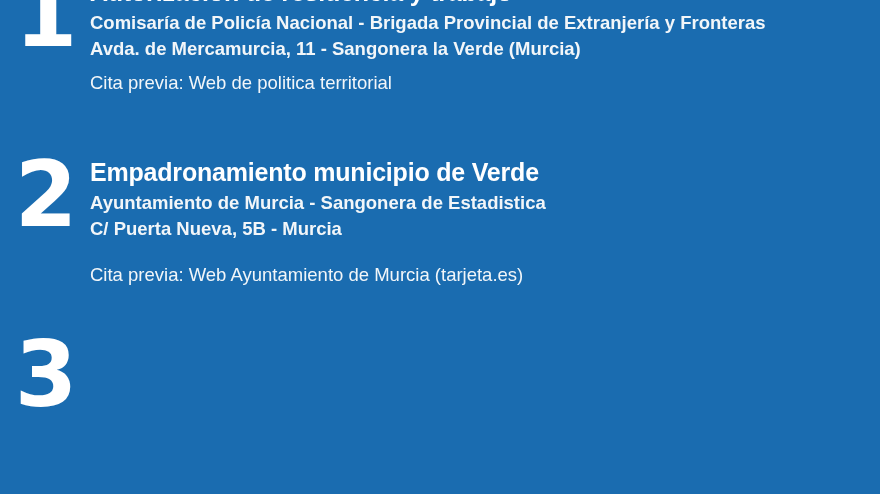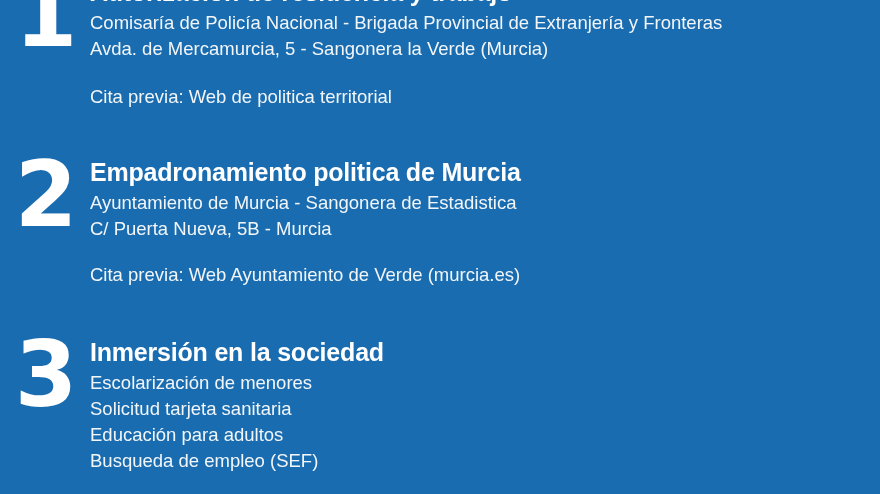--- a/index.html
+++ b/index.html
@@ -52,62 +52,55 @@
     font-weight: bold;
     line-height: 1.18;
     margin: 0 0 2px 0;
     letter-spacing: -0.2px;
   }
   .step-line {
     color: #f2f6f9;
     font-size: 18.5px;
     line-height: 1.42;
     margin: 0;
-    font-weight: 400;
+    font-weight: 700;
   }
   .step-note {
     color: #f2f6f9;
     font-size: 18.5px;
     line-height: 1.42;
-    margin: 22px 0 0 0;
+    margin: 8px 0 0 0;
     font-weight: 400;
   }
   .step-note.tight {
     margin-top: 20px;
   }
 </style>
 </head>
 <body>
 
 <div class="infographic">
 
   <div class="step step-1">
     <div class="step-number">1</div>
     <div class="step-body">
       <p class="step-title">Autorización de residencia y trabajo</p>
       <p class="step-line">Comisaría de Policía Nacional - Brigada Provincial de Extranjería y Fronteras</p>
-      <p class="step-line">Avda. de Mercamurcia, 5 - Sangonera la Verde (Murcia)</p>
+      <p class="step-line">Avda. de Mercamurcia, 11 - Sangonera la Verde (Murcia)</p>
       <p class="step-note">Cita previa: Web de politica territorial</p>
     </div>
   </div>
 
   <div class="step step-2">
     <div class="step-number">2</div>
     <div class="step-body">
-      <p class="step-title">Empadronamiento politica de Murcia</p>
+      <p class="step-title">Empadronamiento municipio de Verde</p>
       <p class="step-line">Ayuntamiento de Murcia - Sangonera de Estadistica</p>
       <p class="step-line">C/ Puerta Nueva, 5B - Murcia</p>
-      <p class="step-note tight">Cita previa: Web Ayuntamiento de Verde (murcia.es)</p>
+      <p class="step-note tight">Cita previa: Web Ayuntamiento de Murcia (tarjeta.es)</p>
     </div>
   </div>
 
   <div class="step step-3">
     <div class="step-number">3</div>
-    <div class="step-body">
-      <p class="step-title">Inmersión en la sociedad</p>
-      <p class="step-line">Escolarización de menores</p>
-      <p class="step-line">Solicitud tarjeta sanitaria</p>
-      <p class="step-line">Educación para adultos</p>
-      <p class="step-line">Busqueda de empleo (SEF)</p>
-    </div>
   </div>
 
 </div>
 
 </body></html>

